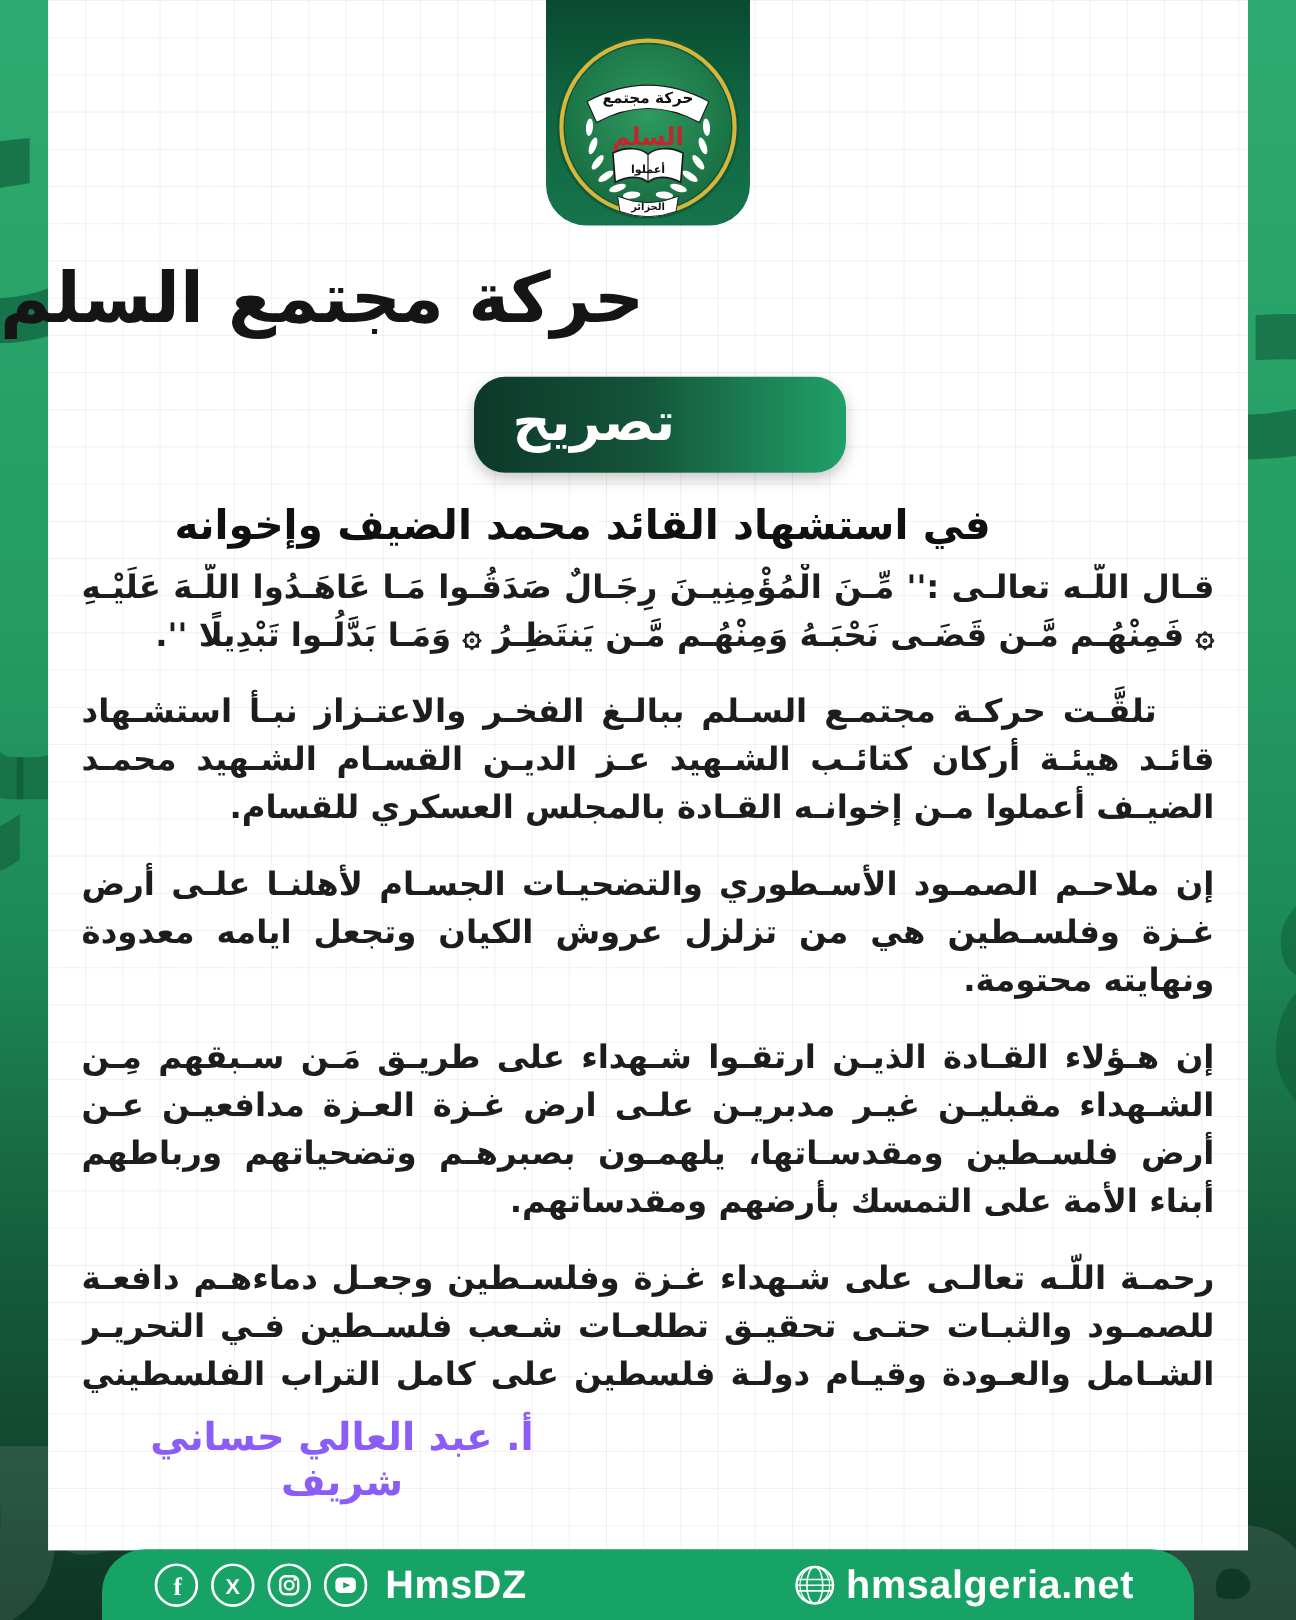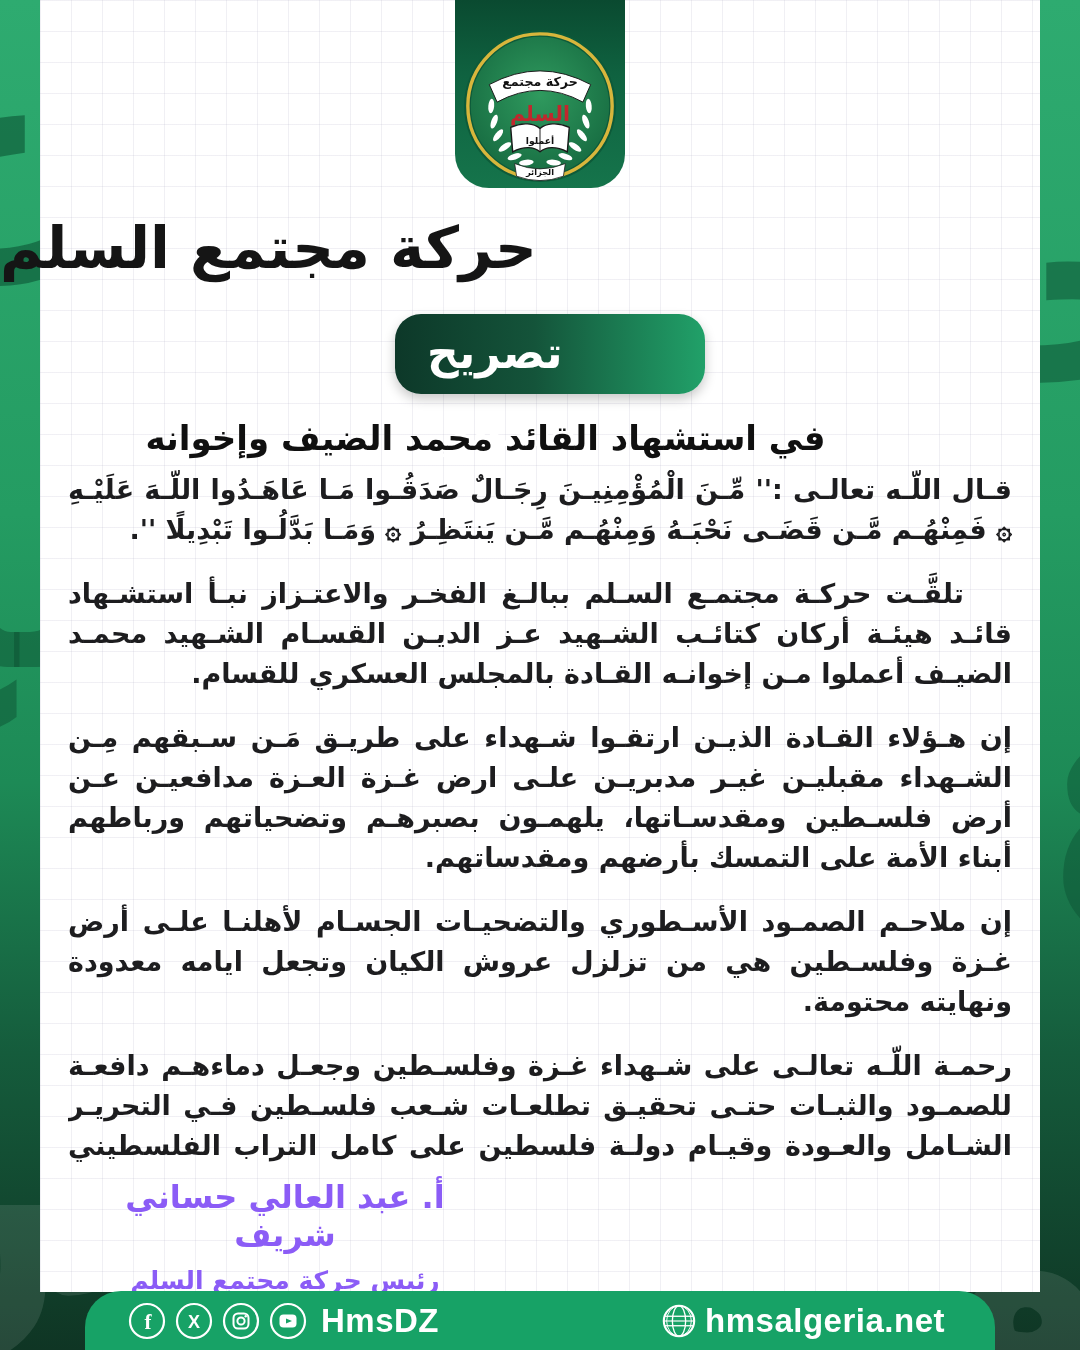--- a/index.html
+++ b/index.html
@@ -138,28 +138,27 @@
 
 <div class="callig">حركة مجتمع السلم</div>
 
 <div class="badge">تصريح صحفي</div>
 
 <h1 class="headline">في استشهاد القائد محمد الضيف وإخوانه</h1>
 
 <div class="body-text">
   <p>قـال اللّـه تعالـى :'' مِّـنَ الْمُؤْمِنِيـنَ رِجَـالٌ صَدَقُـوا مَـا عَاهَـدُوا اللَّـهَ عَلَيْـهِ ۞ فَمِنْهُـم مَّـن قَضَـى نَحْبَـهُ وَمِنْهُـم مَّـن يَنتَظِـرُ ۞ وَمَـا بَدَّلُـوا تَبْدِيلًا ''.</p>
   <p class="indent">تلقَّـت حركـة مجتمـع السـلم ببالـغ الفخـر والاعتـزاز نبـأ استشـهاد قائـد هيئـة أركان كتائـب الشـهيد عـز الديـن القسـام الشـهيد محمـد الضيـف أعملوا مـن إخوانـه القـادة بالمجلس العسكري للقسام.</p>
+  <p>إن ملاحـم الصمـود الأسـطوري والتضحيـات الجسـام لأهلنـا علـى أرض غـزة وفلسـطين هي من تزلزل عروش الكيان وتجعل ايامه معدودة ونهايته محتومة.</p>
   <p>إن هـؤلاء القـادة الذيـن ارتقـوا شـهداء على طريـق مَـن سـبقهم مِـن الشـهداء مقبليـن غيـر مدبريـن علـى ارض غـزة العـزة مدافعيـن عـن أرض فلسـطين ومقدسـاتها، يلهمـون بصبرهـم وتضحياتهم ورباطهم أبناء الأمة على التمسك بأرضهم ومقدساتهم.</p>
-  <p>إن ملاحـم الصمـود الأسـطوري والتضحيـات الجسـام لأهلنـا علـى أرض غـزة وفلسـطين هي من تزلزل عروش الكيان وتجعل ايامه معدودة ونهايته محتومة.</p>
   <p>رحمـة اللّـه تعالـى على شـهداء غـزة وفلسـطين وجعـل دماءهـم دافعـة للصمـود والثبـات حتـى تحقيـق تطلعـات شـعب فلسـطين فـي التحريـر الشـامل والعـودة وقيـام دولـة فلسطين على كامل التراب الفلسطيني وعاصمتها القدس الشريف بإذن الله تعالى.</p>
 </div>
 
 <div class="signature">
   <div class="sig-name">أ. عبد العالي حساني شريف</div>
-  <div class="sig-title">رئيس حركة مجتمع السلم</div>
 </div>
 
 <div class="footer">
   <div class="fgroup">
     <svg width="40" height="40" viewBox="0 0 40 40">
       <circle cx="20" cy="20" r="17" fill="none" stroke="#ffffff" stroke-width="2.2"></circle>
       <text x="21" y="28" text-anchor="middle" font-size="21" font-weight="bold" fill="#ffffff" font-family="Liberation Serif">f</text>
     </svg>
     <svg width="40" height="40" viewBox="0 0 40 40">
       <circle cx="20" cy="20" r="17" fill="none" stroke="#ffffff" stroke-width="2.2"></circle>

